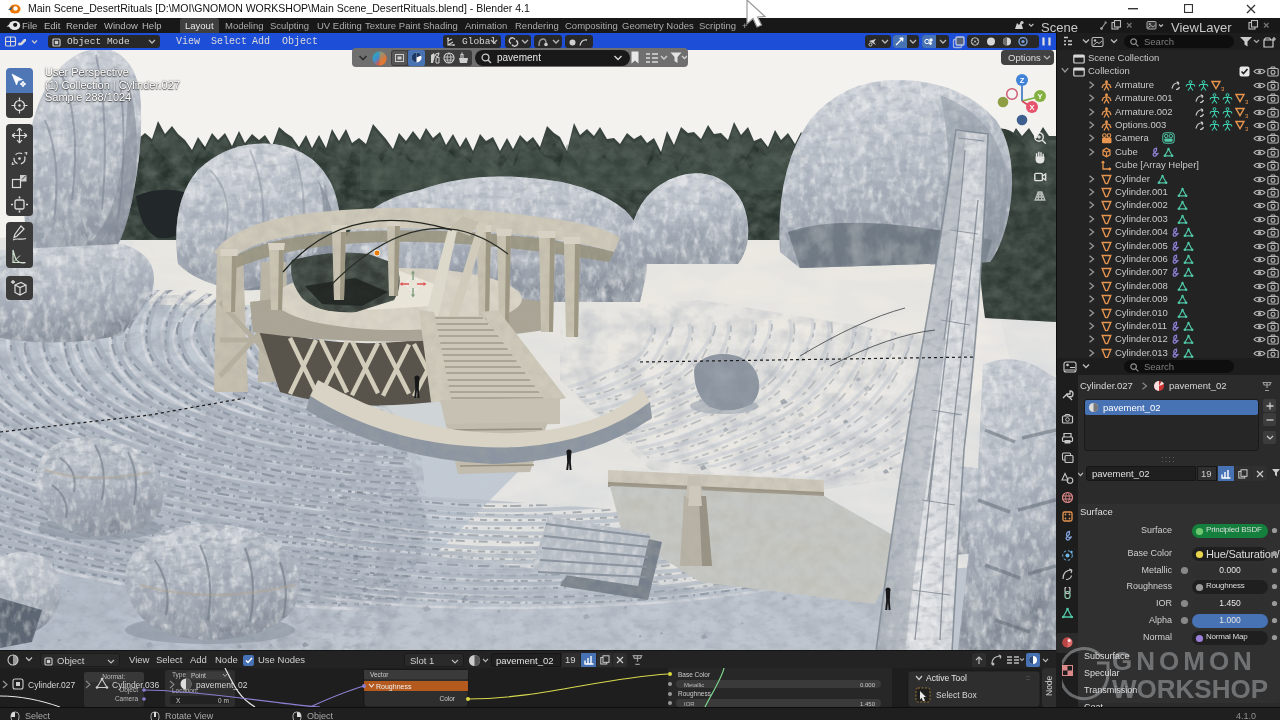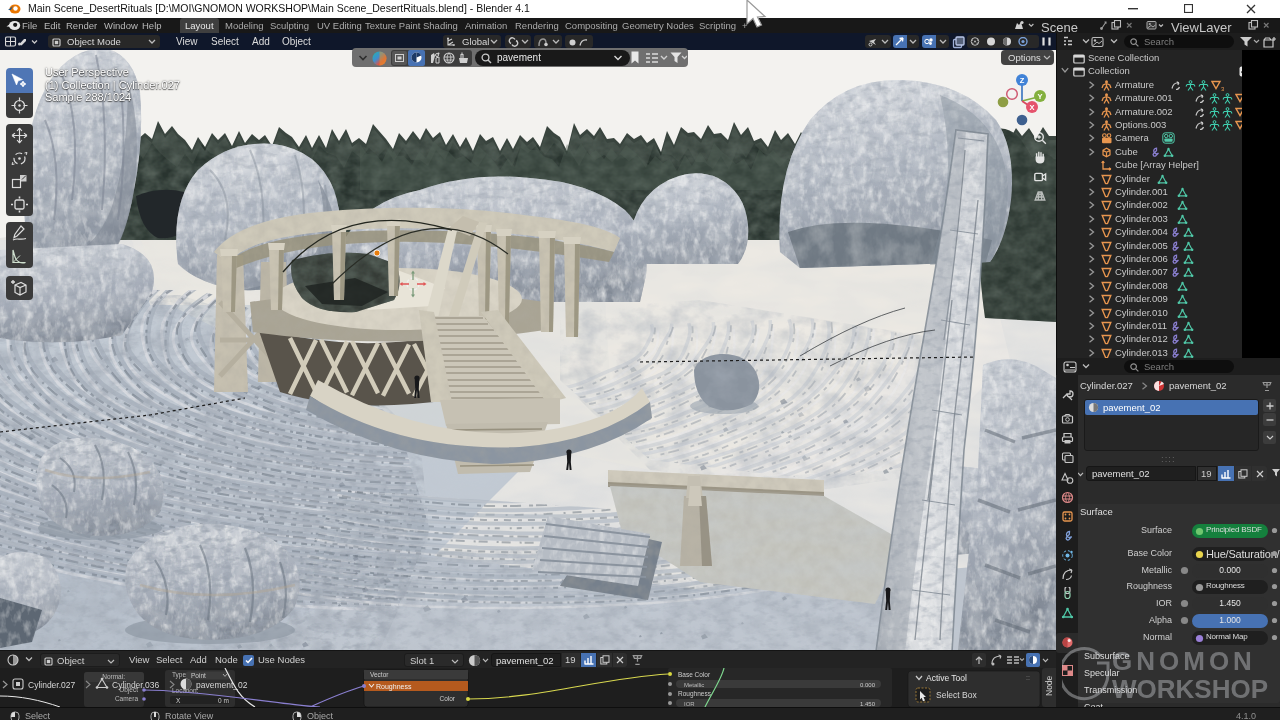--- a/index.html
+++ b/index.html
@@ -8,25 +8,25 @@
 .abs { position:absolute; }
 
 #titlebar { left:0; top:0; width:1280px; height:18px; background:#ffffff; color:#111; font-size:10.5px; }
 #titlebar .t { position:absolute; left:28px; top:2px; }
 
 #menubar { left:0; top:18px; width:1280px; height:15px; background:#181818; color:#b9b9b9; font-size:10px; }
 .mitem { position:absolute; top:1.5px; font-size:9.5px; }
 .tab { position:absolute; top:0px; height:15px; line-height:15px; padding:0 5px; color:#ababab; font-size:9.5px; }
 .tab.active { background:#3f3f3f; color:#e8e8e8; border-radius:3px 3px 0 0; }
 
-#vheader { left:0; top:33px; width:1132px; height:17px; background:#0f172a; font-size:10px; color:#dcdcdc; }
+#vheader { left:0; top:33px; width:1132px; height:17px; background:#1d4ed8; font-size:10px; color:#dcdcdc;font-family:Liberation Mono, monospace; }
 .hbtn { position:absolute; top:2px; height:13px; background:#282828; border-radius:3px; color:#d8d8d8; font-size:9.5px; line-height:13px; padding:0 5px; }
 
 #outliner-h { left:1056px; top:33px; width:224px; height:17px; background:#1d1d1d; border-left:1px solid #0e0e0e; }
-#outliner { left:1056px; top:50px; width:186px; height:308px; background:#232323; overflow:hidden; border-left:1px solid #0e0e0e; }
+#outliner { left:1056px; top:50px; width:224px; height:308px; background:#232323; overflow:hidden; border-left:1px solid #0e0e0e; }
 
 #props-h { left:1056px; top:358px; width:224px; height:17px; background:#1d1d1d; border-left:1px solid #0e0e0e; }
 #props { left:1056px; top:375px; width:224px; height:332px; background:#2b2b2b; overflow:hidden; font-size:9.5px; color:#cccccc; }
 #ptabs { left:1056px; top:375px; width:22px; height:332px; background:#1d1d1d; }
 
 #sheader { left:0; top:650px; width:1056px; height:18px; background:#232323; font-size:9.5px; color:#d0d0d0; border-top:1px solid #141414; }
 #scanvas { left:0; top:668px; width:1056px; height:39px; background:#1e1e1e; overflow:hidden; }
 
 #statusbar { left:0; top:707px; width:1280px; height:13px; background:#1f1f1f; color:#a8a8a8; font-size:9px; border-top:1px solid #0e0e0e; }
 svg { display:block; }

